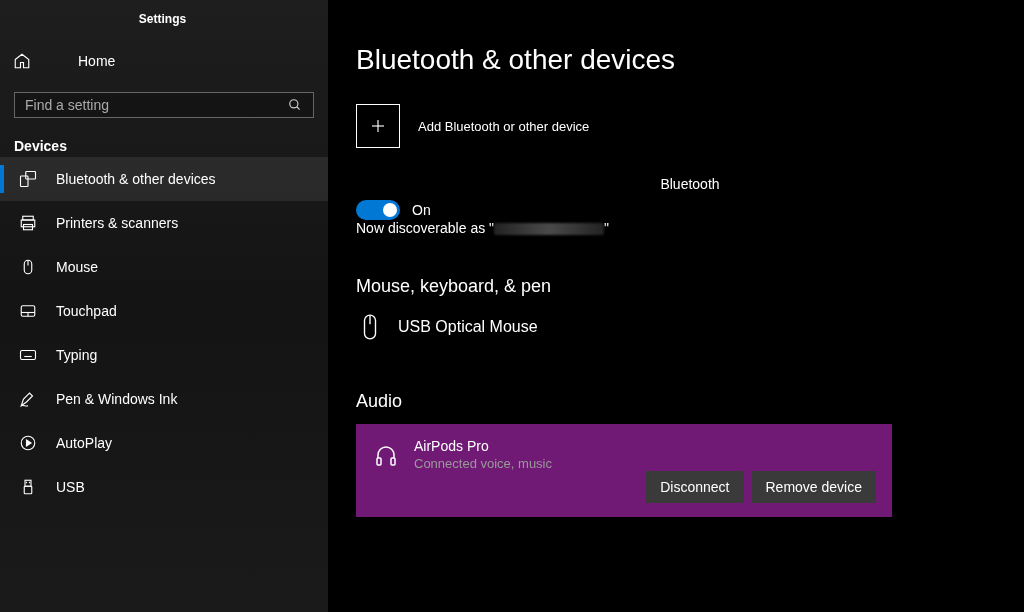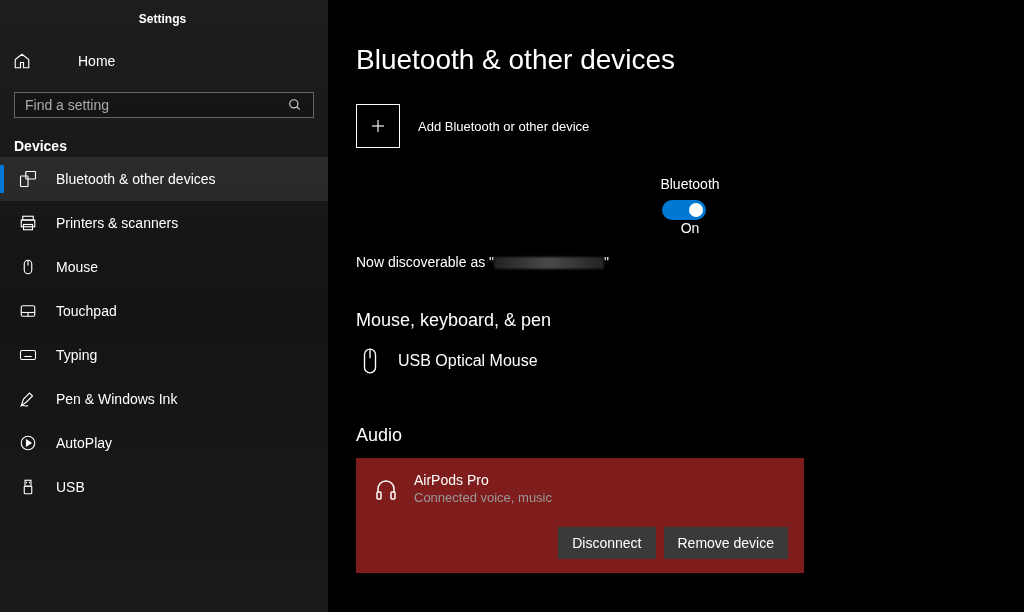--- a/index.html
+++ b/index.html
@@ -131,22 +131,20 @@
       align-items: center;
       justify-content: center;
       margin-right: 18px;
     }
     .add-box svg line { stroke:#fff; stroke-width:1.5; }
     .add-device-label { font-size: 13px; }
     .bt-label { font-size: 14px; margin-bottom: 8px; text-align: center; }
     .toggle-row {
       display: flex;
       align-items: center;
-      margin-bottom: 18px;
-      flex-direction: column;
     }
     .toggle {
       width: 44px;
       height: 20px;
       border-radius: 10px;
       background: #0078d4;
       position: relative;
       margin-right: 12px;
       cursor: pointer;
     }
@@ -189,43 +187,42 @@
       width: 28px;
       margin-right: 14px;
       display:flex;
       align-items:center;
       justify-content:center;
     }
     .audio-section {
       margin-top: 46px;
     }
     .audio-card {
-      background: #7f1d1d;
-      width: 448px;
+      background: #701a75;
+      width: 536px;
       padding: 14px 16px 14px 16px;
     }
     .audio-header {
       display: flex;
       align-items: center;
     }
     .audio-header .icon {
       width: 28px;
       margin-right: 14px;
       display:flex;
       align-items:flex-start;
       justify-content:center;
       margin-top:2px;
     }
     .audio-name { font-size: 14px; }
     .audio-status { font-size: 13px; color: #999; margin-top: 2px; }
     .audio-buttons {
       display: flex;
       justify-content: flex-end;
       gap: 8px;
-      margin-top: 22px;
     }
     .audio-buttons button {
       background: #3a3a3a;
       border: none;
       color: #fff;
       font-size: 14px;
       padding: 8px 14px;
       cursor: pointer;
     }
     .arrow-annotation {

